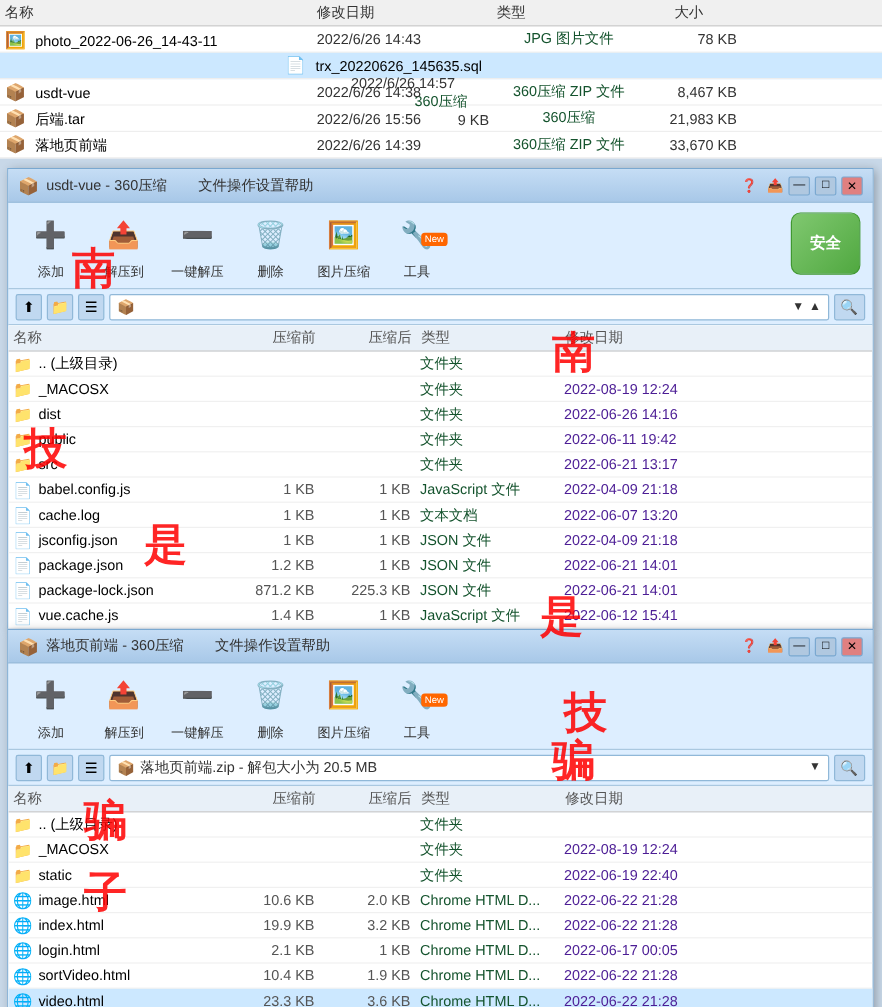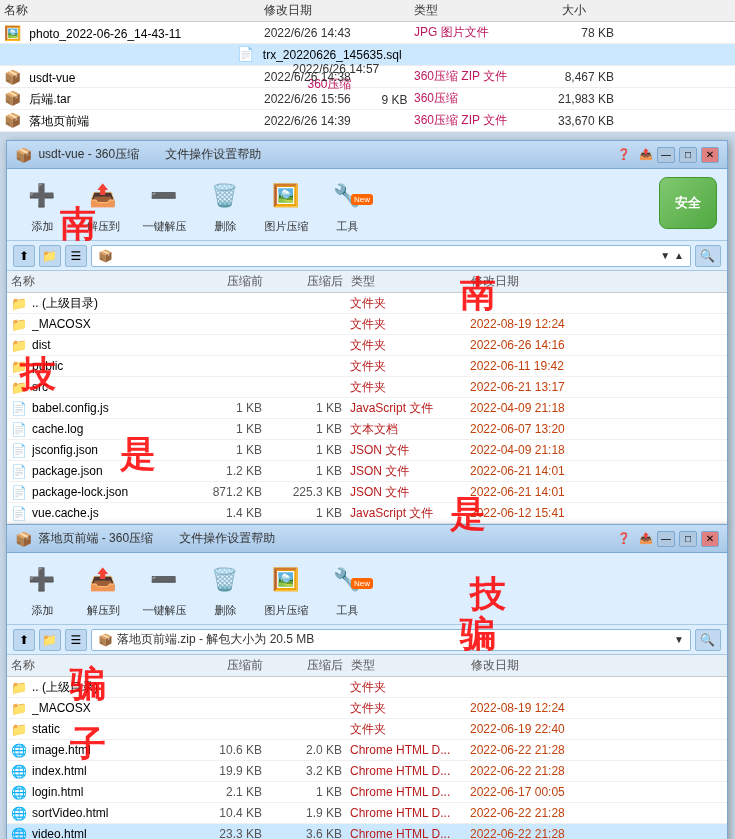--- a/index.html
+++ b/index.html
@@ -56,21 +56,21 @@
       flex-shrink: 0;
     }
     .file-row .file-name {
       flex: 1;
       max-width: 240px;
       overflow: hidden;
       white-space: nowrap;
       text-overflow: ellipsis;
     }
     .file-row .file-date { width: 150px; color: #333; }
-    .file-row .file-type { width: 120px; color: #be185d; }
+    .file-row .file-type { width: 120px; color: #14532d; text-align: center; }
     .file-row .file-size { width: 80px; text-align: right; color: #333; }
 
     
     .watermark {
       position: absolute;
       color: red;
       font-size: 36px;
       font-weight: bold;
       opacity: 0.85;
       pointer-events: none;
@@ -261,22 +261,22 @@
     }
     .zip-file-row .zfile-icon {
       width: 18px;
       margin-right: 3px;
       font-size: 13px;
       flex-shrink: 0;
     }
     .zip-file-row .zfile-name { width: 158px; font-size: 12px; overflow: hidden; white-space: nowrap; text-overflow: ellipsis; }
     .zip-file-row .zfile-before { width: 80px; text-align: right; padding-right: 8px; font-size: 12px; color: #555; }
     .zip-file-row .zfile-after { width: 80px; text-align: right; padding-right: 8px; font-size: 12px; color: #555; }
-    .zip-file-row .zfile-type { width: 120px; font-size: 12px; color: #b91c1c; }
-    .zip-file-row .zfile-date { width: 150px; font-size: 12px; color: #c2410c; }
+    .zip-file-row .zfile-type { width: 120px; font-size: 12px; color: #14532d; }
+    .zip-file-row .zfile-date { width: 150px; font-size: 12px; color: #4c1d95; }
 
     
     .new-badge {
       background: #ff6600;
       color: white;
       font-size: 8px;
       padding: 1px 3px;
       border-radius: 3px;
       position: absolute;
       top: 19px;

